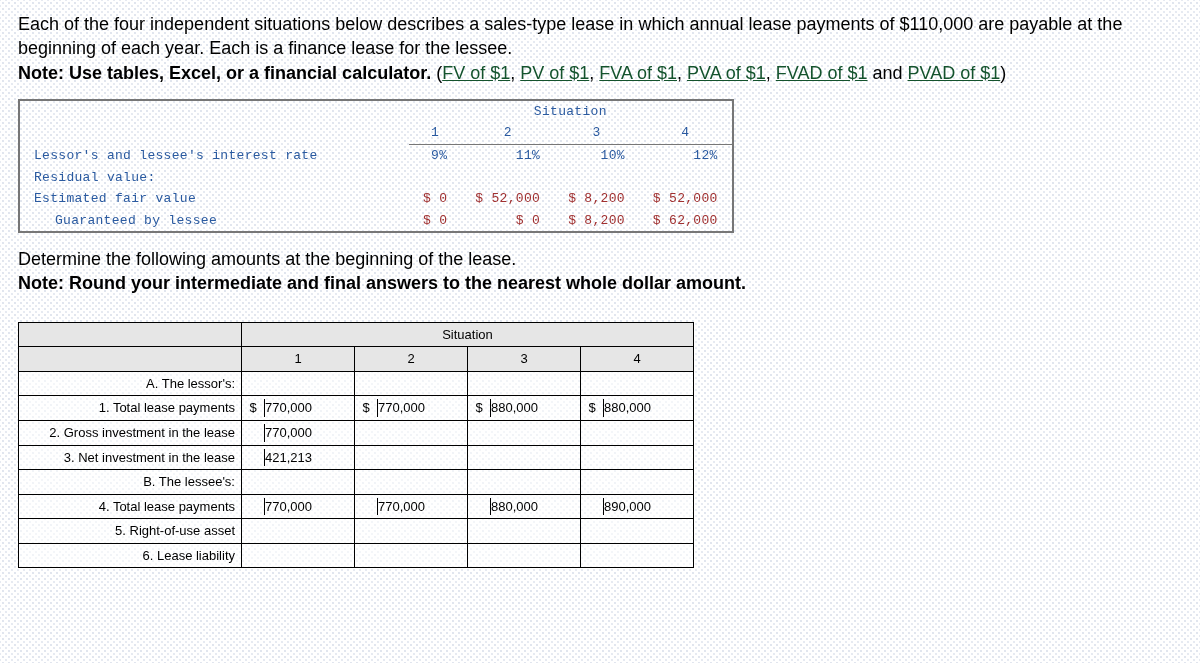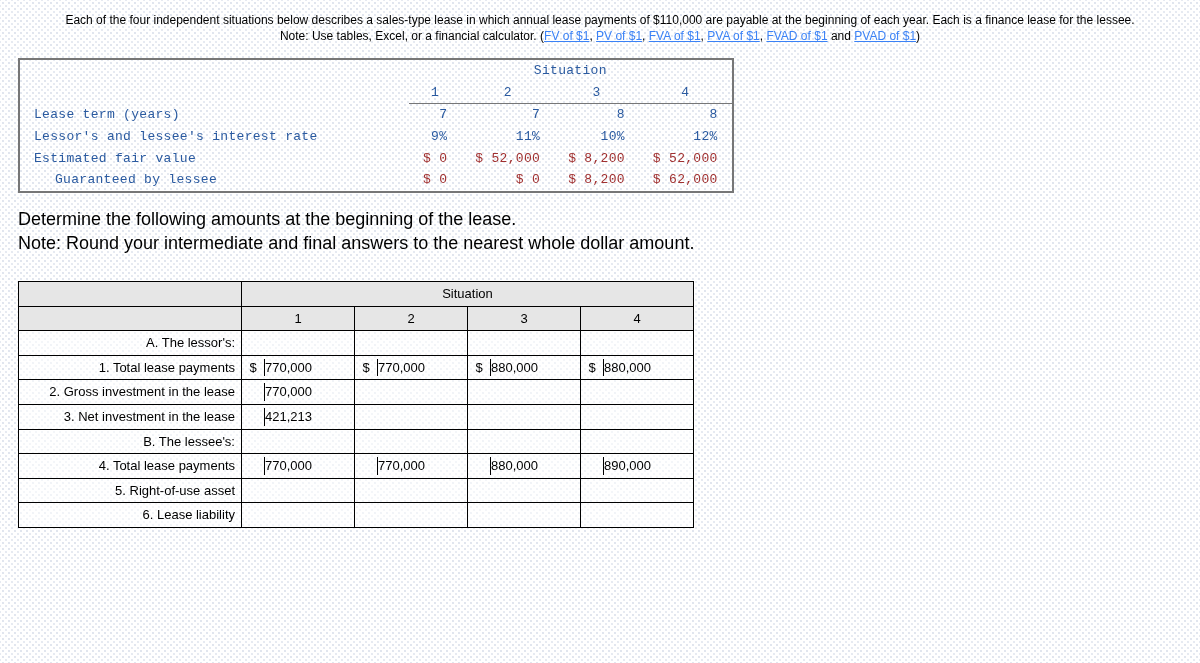--- a/index.html
+++ b/index.html
@@ -10,23 +10,23 @@
     box-sizing: border-box;
     font-family: Arial, Helvetica, sans-serif;
     font-size: 14px;
     color: #000;
     background:
       radial-gradient(rgba(120,140,180,0.22) 1px, transparent 1px) 0 0/6px 6px,
       radial-gradient(rgba(120,140,180,0.18) 1px, transparent 1px) 3px 3px/6px 6px,
       #fff;
     line-height: 1.35;
   }
-  .intro { font-size:12px;text-align:center; }
-  .bold { font-weight: normal; margin-top: 40px; }
-  a.link { text-decoration: underline; color:#3b82f6; }
+  .intro { font-size:18px; }
+  .bold { font-weight: bold; margin-top: 40px; }
+  a.link { text-decoration: underline; color:#14532d; }
   .mono { font-family: "Courier New", monospace; color:#2a5aa0; font-size:13px; letter-spacing:.3px;}
   .mono.red { color:#a03030; }
   .given-wrap { margin-top:14px; }
   .given {
     border-collapse: collapse;
     border:2px solid #777;
   }
   .given th, .given td {
     padding:2px 14px;
     text-align:right;
@@ -95,32 +95,32 @@
           <td colspan="4" class="sit-title mono">Situation</td>
         </tr>
   <tr class="colnum">
     <td class="label"></td>
     <td class="mono" style="border-bottom:1px solid #777">1</td>
     <td class="mono" style="border-bottom:1px solid #777">2</td>
     <td class="mono" style="border-bottom:1px solid #777">3</td>
     <td class="mono" style="border-bottom:1px solid #777">4</td>
   </tr>
   <tr>
-    <td class="label mono">Lease term (years)</td>
-    <td class="mono">7</td>
-    <td class="mono">7</td>
-    <td class="mono">8</td>
-    <td class="mono">8</td>
-  </tr>
-  <tr>
     <td class="label mono">Lessor's and lessee's interest rate</td>
     <td class="mono">9%</td>
     <td class="mono">11%</td>
     <td class="mono">10%</td>
     <td class="mono">12%</td>
+  </tr>
+  <tr>
+    <td class="label mono">Residual value:</td>
+    <td></td>
+          <td></td>
+          <td></td>
+          <td></td>
   </tr>
   <tr>
     <td class="label mono" style="">  Estimated fair value</td>
     <td class="mono red">$ 0</td>
     <td class="mono red">$ 52,000</td>
     <td class="mono red">$ 8,200</td>
     <td class="mono red">$ 52,000</td>
   </tr>
   <tr>
     <td class="label mono" style="padding-left:35px">  Guaranteed by lessee</td>

